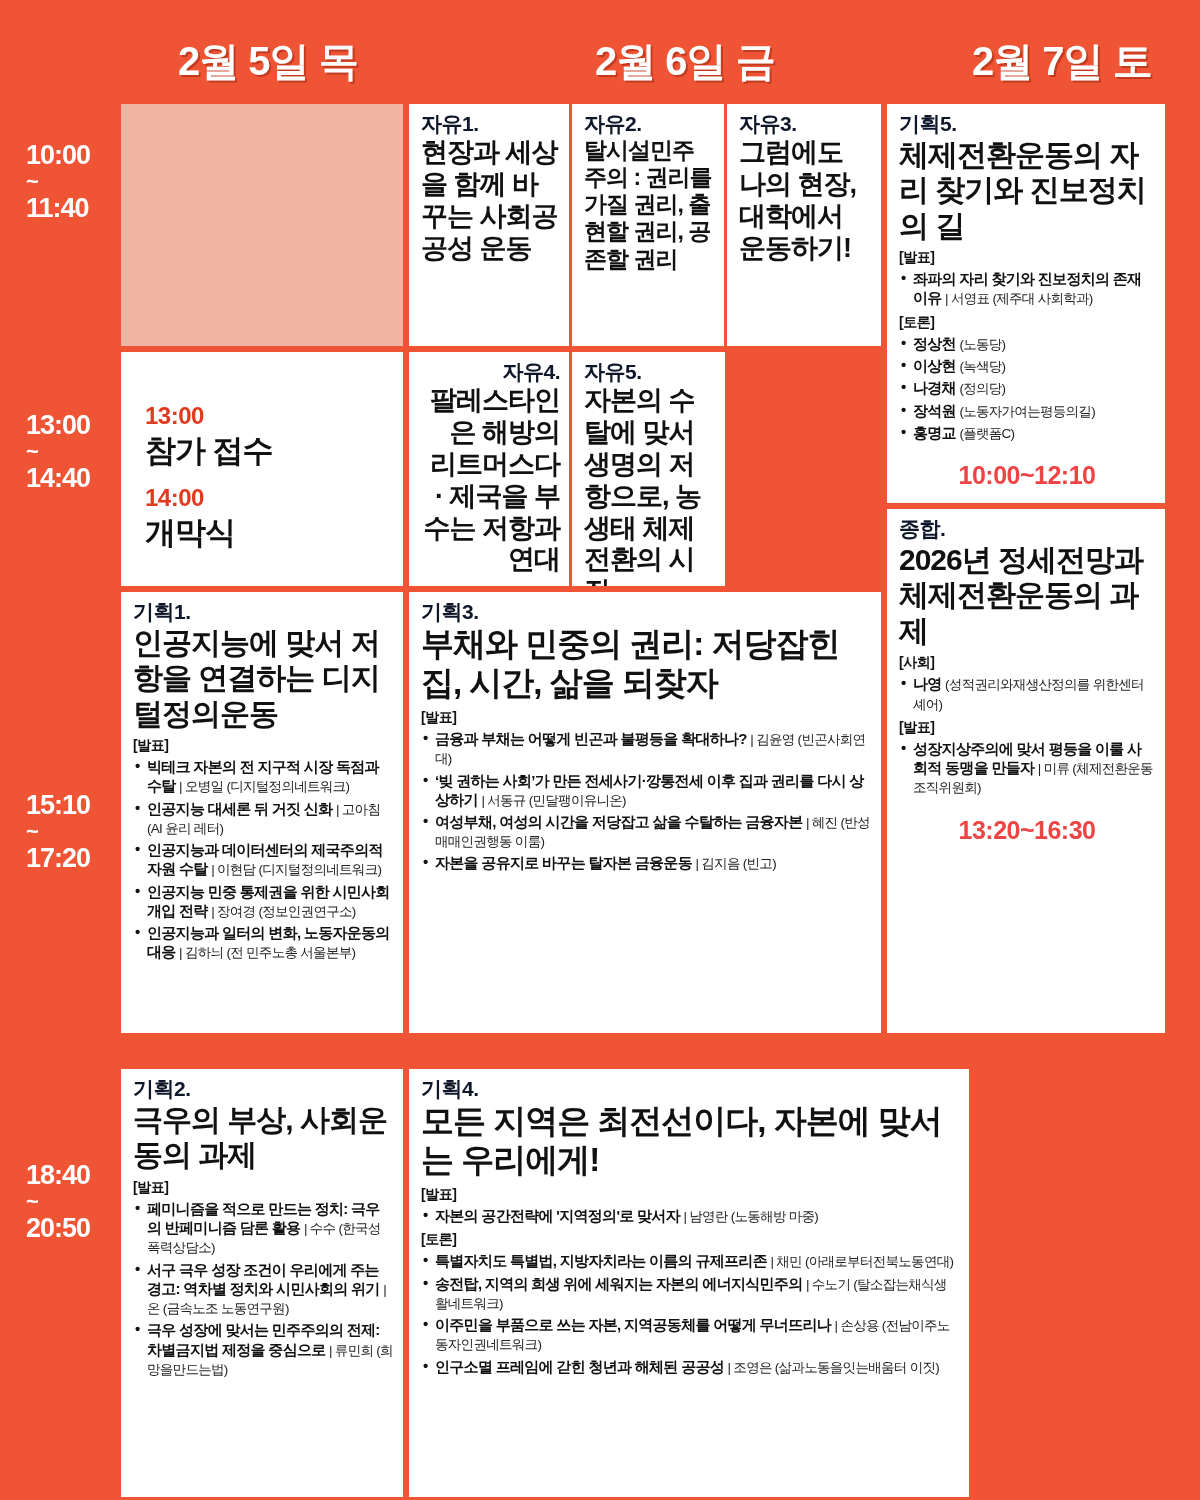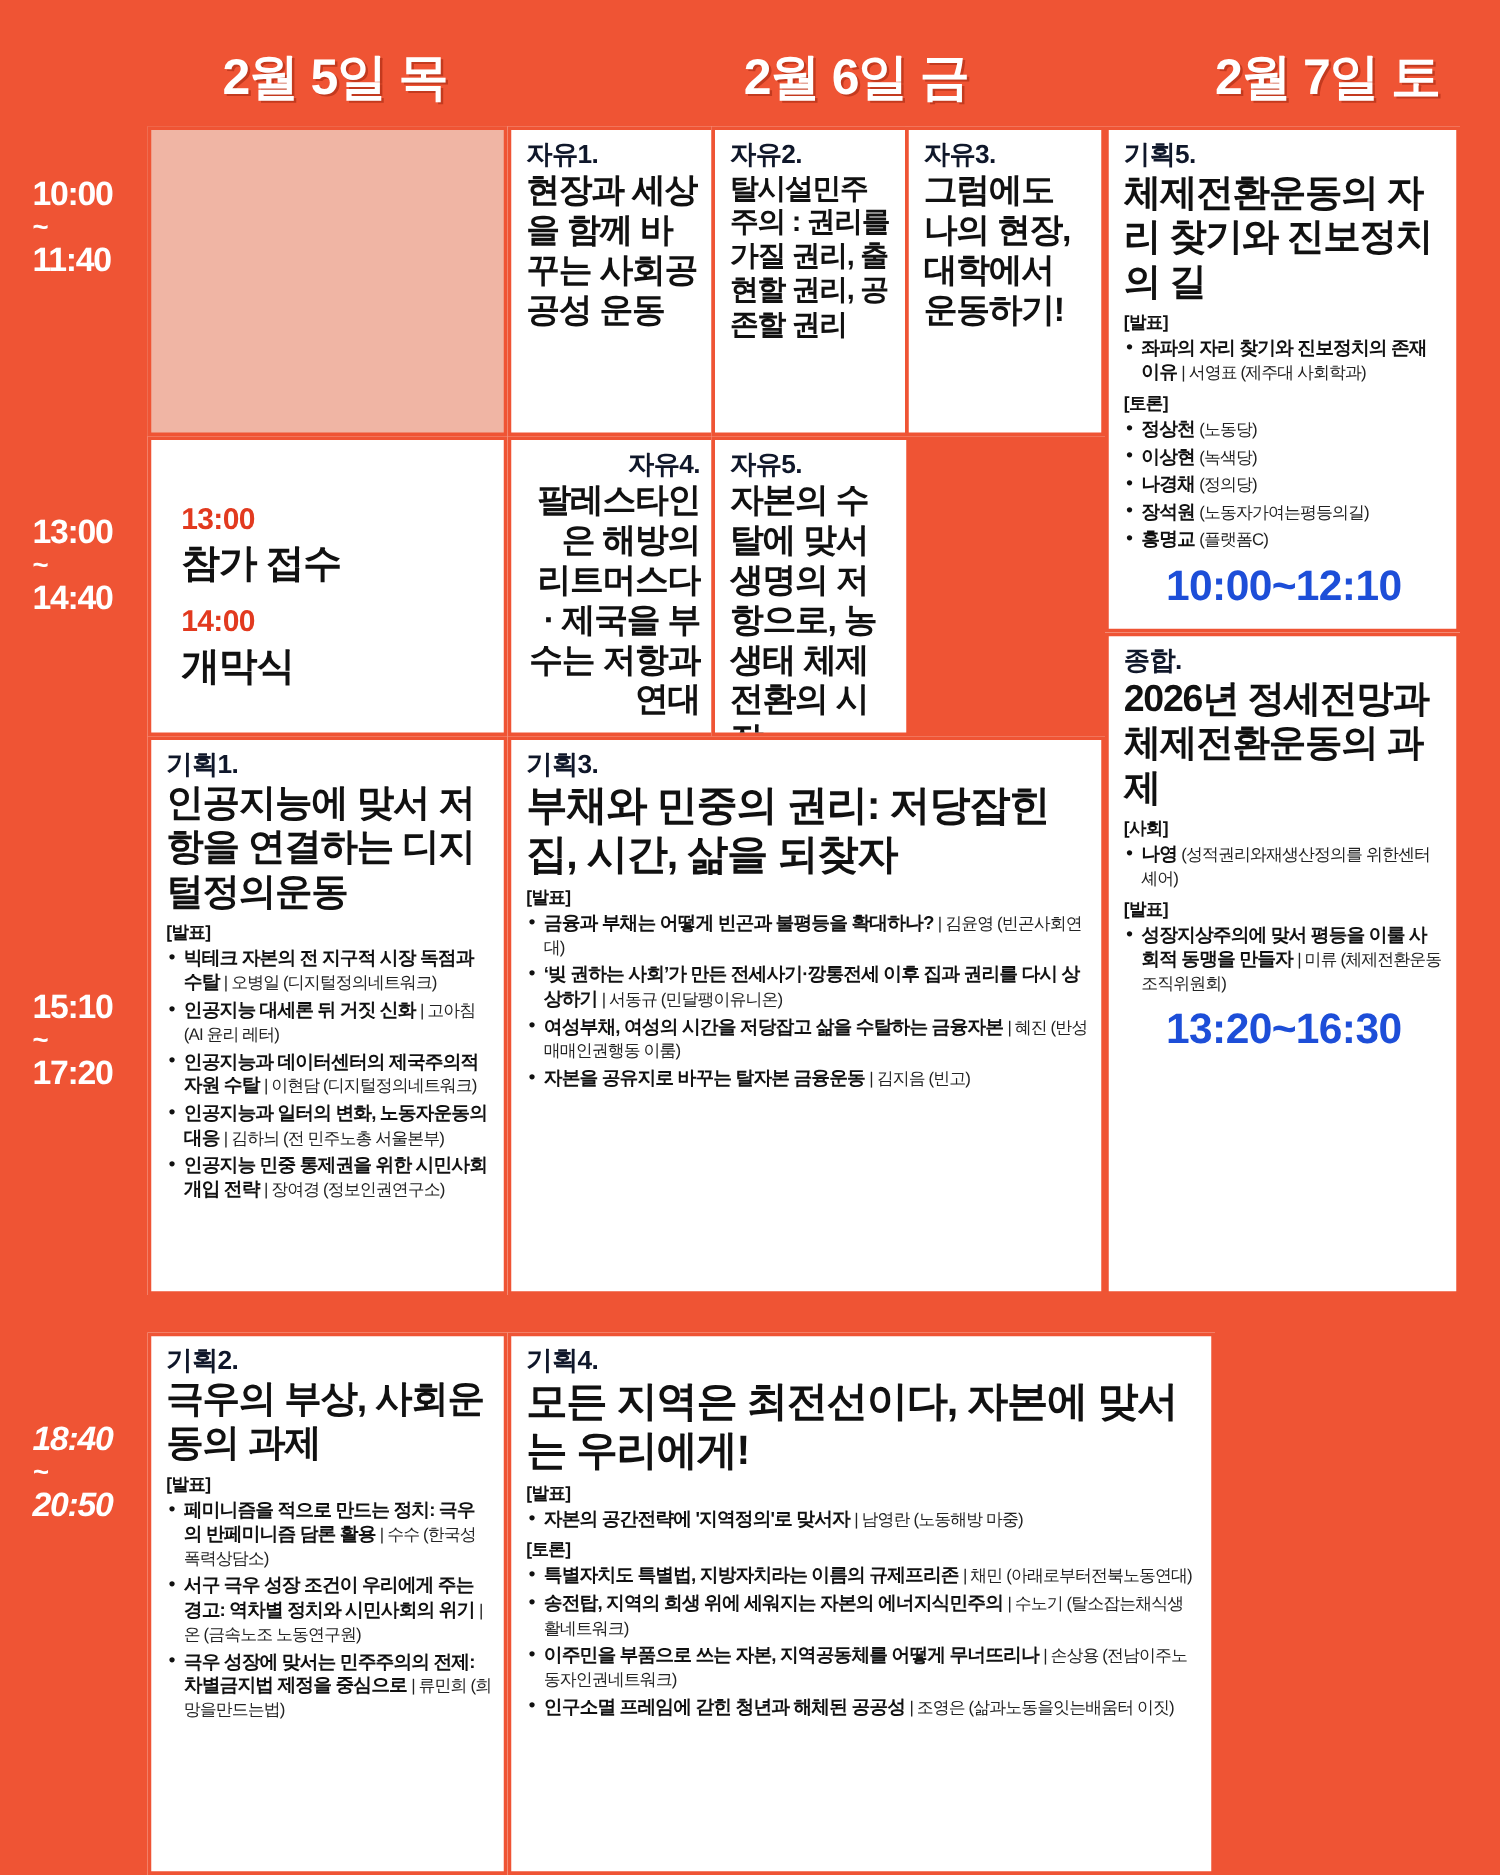--- a/index.html
+++ b/index.html
@@ -40,21 +40,21 @@
     font-size: 27px;
     font-weight: bold;
     line-height: 1.15;
     text-align: left;
     letter-spacing: -1px;
   }
   .time-label .tilde { font-size: 22px; display: block; line-height: 1.0; }
   #time-0 { left: 26px; top: 140px; }
   #time-1 { left: 26px; top: 410px; }
   #time-2 { left: 26px; top: 790px; }
-  #time-3 { left: 26px; top: 1136px; font-style: italic; }
+  #time-3 { left: 26px; top: 1160px; }
 
   
   .card {
     position: absolute;
     background: #ffffff;
     border: 3px solid #ef5434;
     box-sizing: border-box;
     padding: 8px 10px 6px 12px;
     overflow: hidden;
   }
@@ -110,27 +110,27 @@
     left: 2px;
     top: -1px;
     font-size: 15px;
   }
   ul.items li .who {
     font-weight: normal;
     font-size: 13.5px;
     color: #222;
   }
   .timebadge {
-    color: #1d4ed8;
-    font-weight: bold;
-    font-size: 34px;
+    color: #ef4444;
+    font-weight: bold;
+    font-size: 25px;
     letter-spacing: -0.5px;
     text-align: center;
     display: block;
-    margin-top: 8px;
+    margin-top: 19px;
   }
   .bigtime {
     color: #e23a1f;
     font-weight: bold;
     font-size: 24px;
     letter-spacing: -0.5px;
     display: block;
   }
   .bigtime-sub {
     color: #111;
@@ -273,26 +273,26 @@
       </li>
       <li>
         <span>인공지능 대세론 뒤 거짓 신화</span>
         <span class="who">| 고아침 (AI 윤리 레터)</span>
       </li>
       <li>
         <span>인공지능과 데이터센터의 제국주의적 자원 수탈</span>
         <span class="who">| 이현담 (디지털정의네트워크)</span>
       </li>
       <li>
+        <span>인공지능 민중 통제권을 위한 시민사회 개입 전략</span>
+        <span class="who">| 장여경 (정보인권연구소)</span>
+      </li>
+      <li>
         <span>인공지능과 일터의 변화, 노동자운동의 대응</span>
         <span class="who">| 김하늬 (전 민주노총 서울본부)</span>
-      </li>
-      <li>
-        <span>인공지능 민중 통제권을 위한 시민사회 개입 전략</span>
-        <span class="who">| 장여경 (정보인권연구소)</span>
       </li>
     </ul>
   </div>
 
   <div class="card" style="left:406px; top:589px; width:478px; height:447px;">
     <span class="tag">기획3.</span>
     <span class="title xl">부채와 민중의 권리: 저당잡힌 집, 시간, 삶을 되찾자</span>
     <span class="sec-label">[발표]</span>
     <ul class="items">
       <li>

